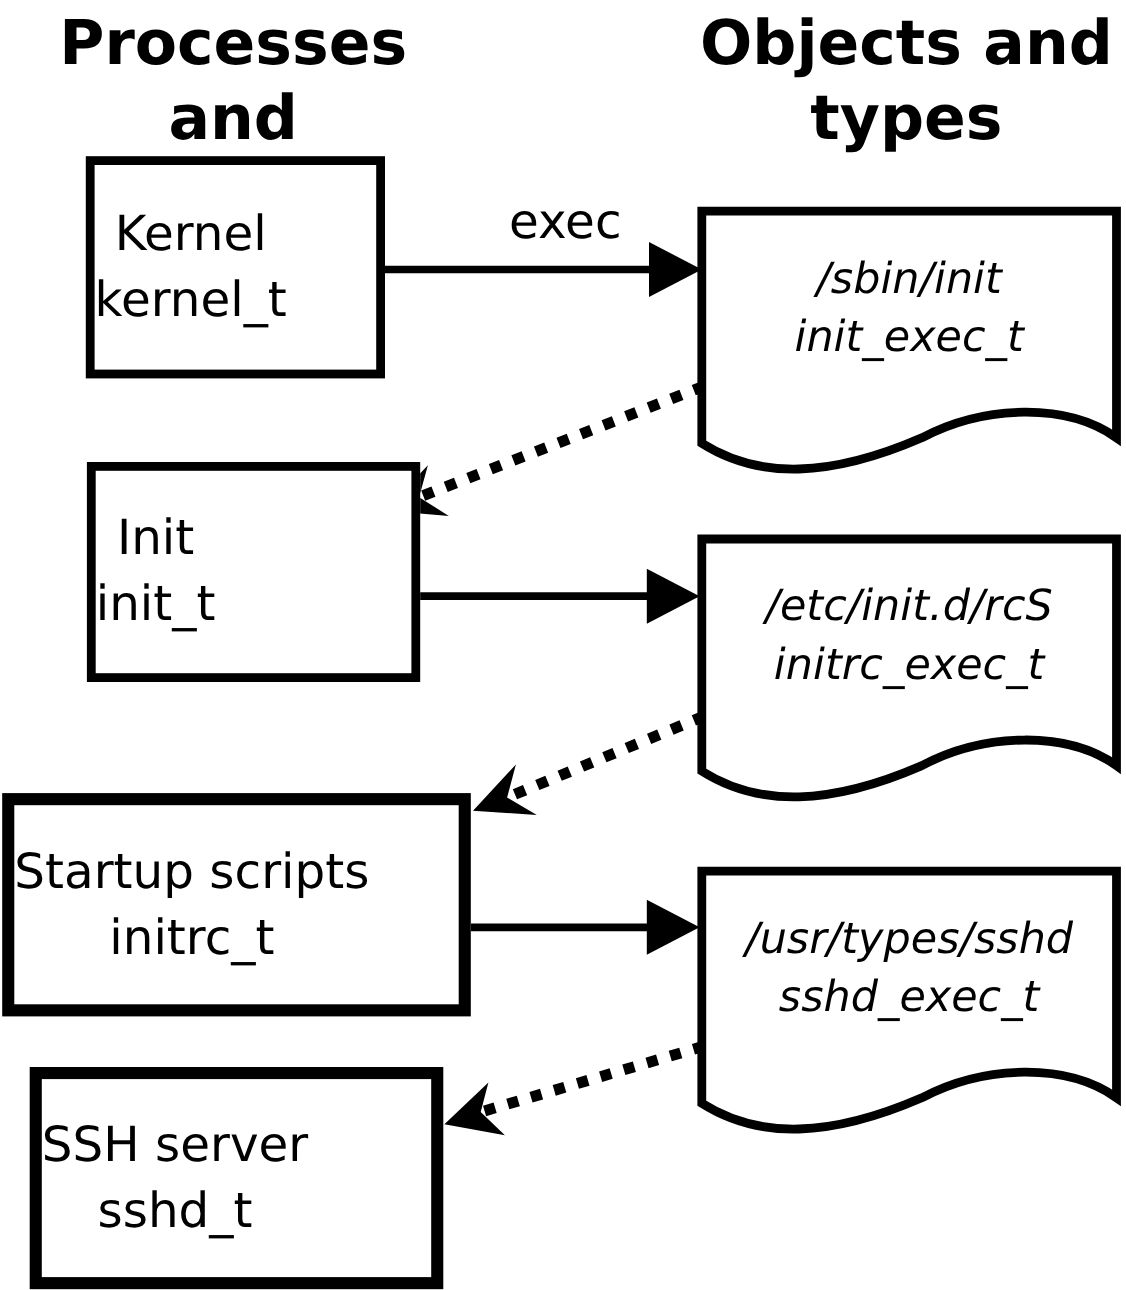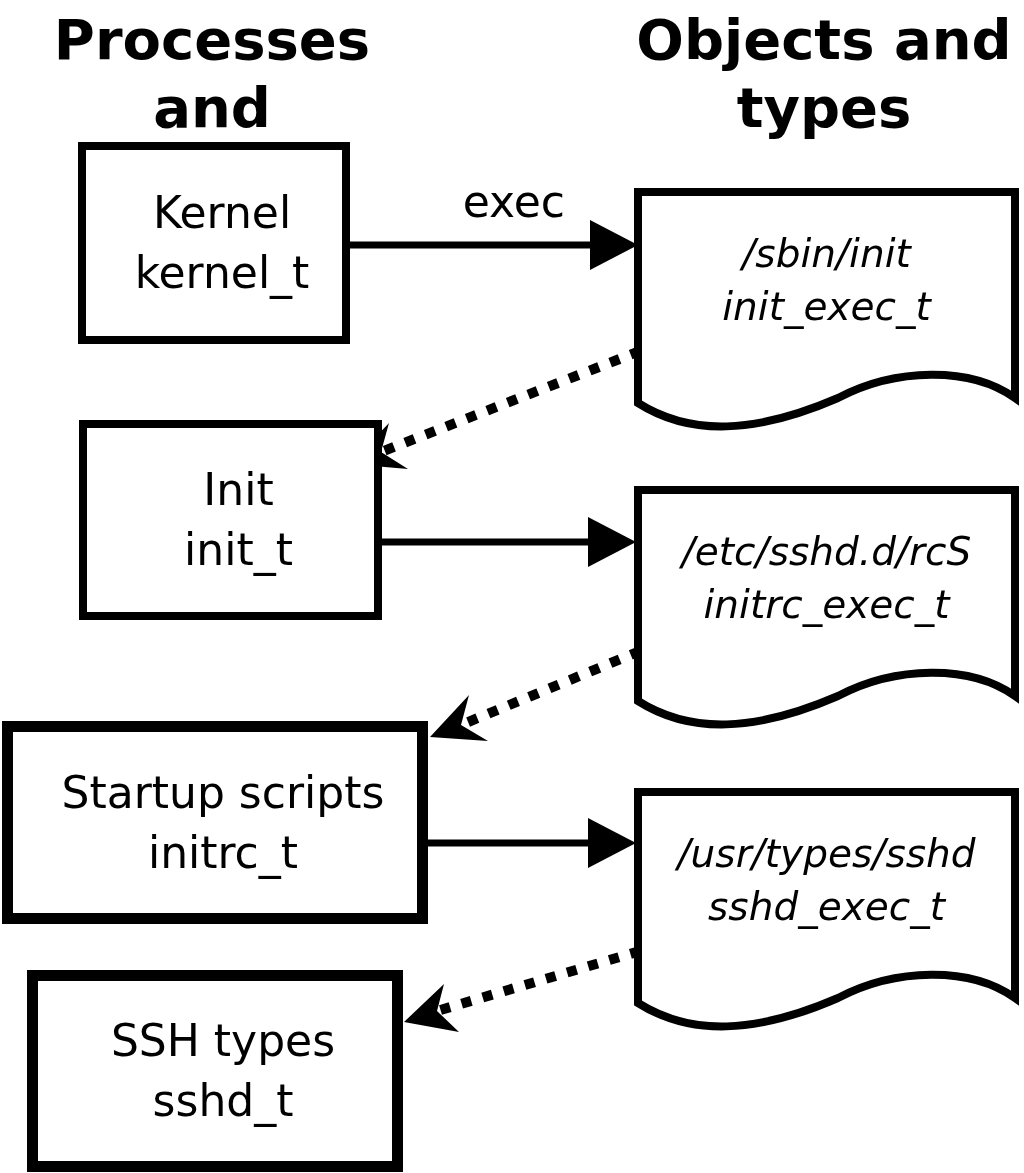--- a/index.html
+++ b/index.html
@@ -9,21 +9,21 @@
     overflow:hidden;
   }
   #arrow-layer{position:absolute;left:0;top:0;}
   .hdr{
     position:absolute;text-align:center;font-weight:bold;
     font-size:56px;line-height:1.22;white-space:pre-line;
   }
   .pbox{
     position:absolute;border-style:solid;border-color:#000;
     box-sizing:border-box;background:#fff;
-    display:flex;align-items:center;justify-content:center;padding-left:16px;
+    display:flex;align-items:center;
   }
   .lbl{
     font-size:44px;line-height:1.36;text-align:center;white-space:pre-line;
   }
   .doclbl{
     position:absolute;width:377px;height:176px;
     display:flex;align-items:center;justify-content:center;
     font-size:39px;line-height:1.36;text-align:center;white-space:pre-line;font-style:italic;
   }
   .edge-label{
@@ -83,26 +83,26 @@
   </div>
   <div class="pbox" style="left:79px;top:420px;width:303px;height:200px;border-width:8px;">
     <div class="lbl">Init
 init_t</div>
   </div>
   <div class="pbox" style="left:2px;top:693px;width:426px;height:203px;border-width:11px;margin-top:28px;">
     <div class="lbl">Startup scripts
 initrc_t</div>
   </div>
   <div class="pbox" style="left:27px;top:970px;width:376px;height:202px;border-width:11px;">
-    <div class="lbl">SSH types
+    <div class="lbl">SSH server
 sshd_t</div>
   </div>
 
   <div class="doclbl" style="left:638px;top:192px;">/sbin/init
 init_exec_t</div>
-  <div class="doclbl" style="left:638px;top:490px;">/etc/sshd.d/rcS
+  <div class="doclbl" style="left:638px;top:490px;">/etc/init.d/rcS
 initrc_exec_t</div>
   <div class="doclbl" style="left:638px;top:792px;">/usr/types/sshd
 sshd_exec_t</div>
 
   <div class="edge-label" style="left:435px;top:178px;width:130px;">exec</div>
 
 </div>
 
 </body></html>

